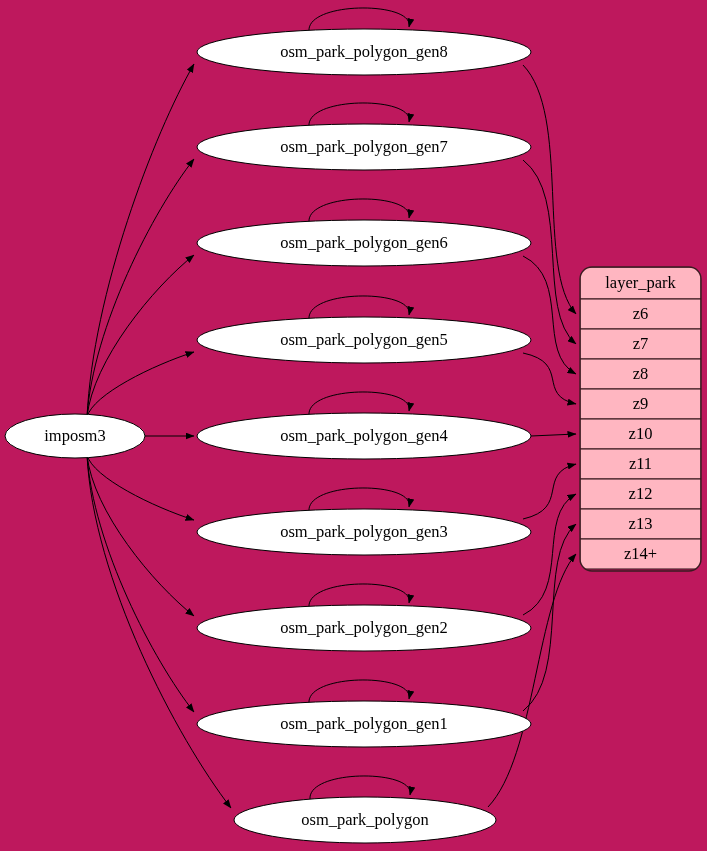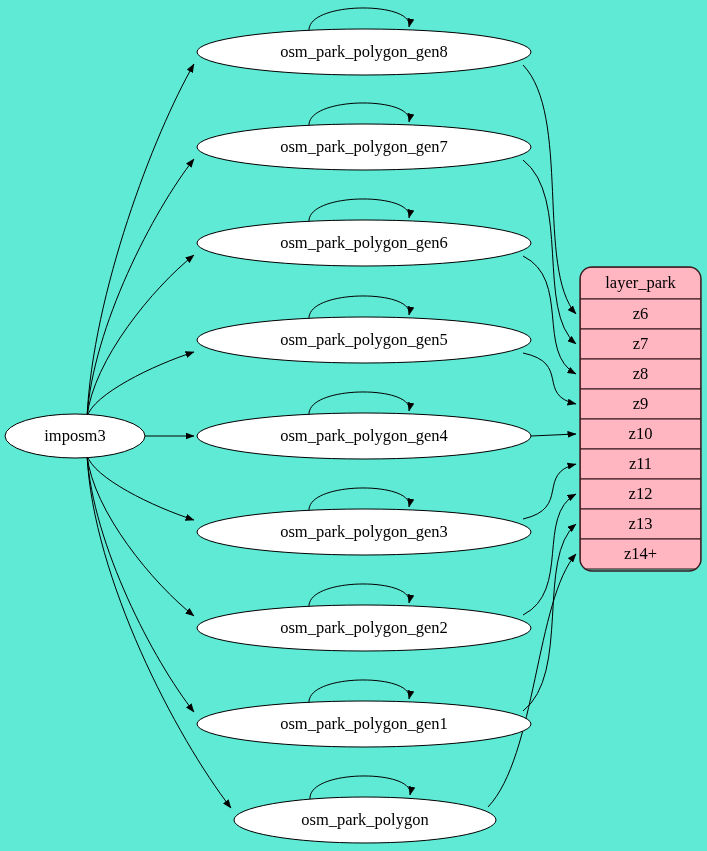--- a/index.html
+++ b/index.html
@@ -4,21 +4,21 @@
 <style>
   html, body {
     margin: 0;
     padding: 0;
     background: #ffffff;
   }
   #canvas {
     position: relative;
     width: 707px;
     height: 851px;
-    background: #5eead4;
+    background: #be185d;
     overflow: hidden;
     font-family: "Liberation Serif", "DejaVu Serif", serif;
   }
   svg.graph {
     position: absolute;
     left: 0;
     top: 0;
     width: 707px;
     height: 851px;
   }

